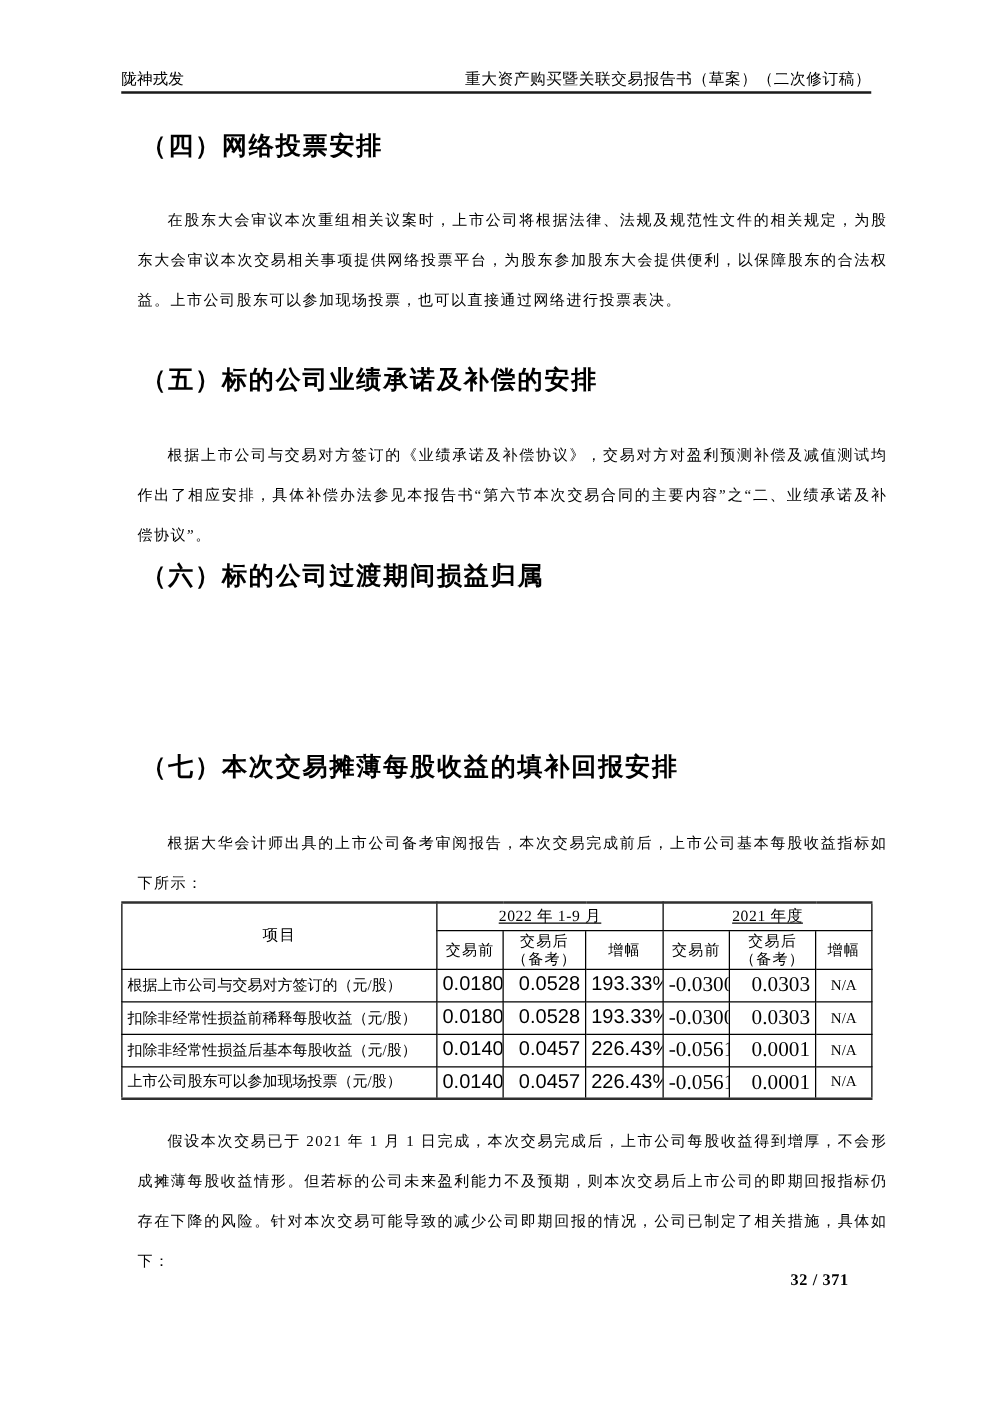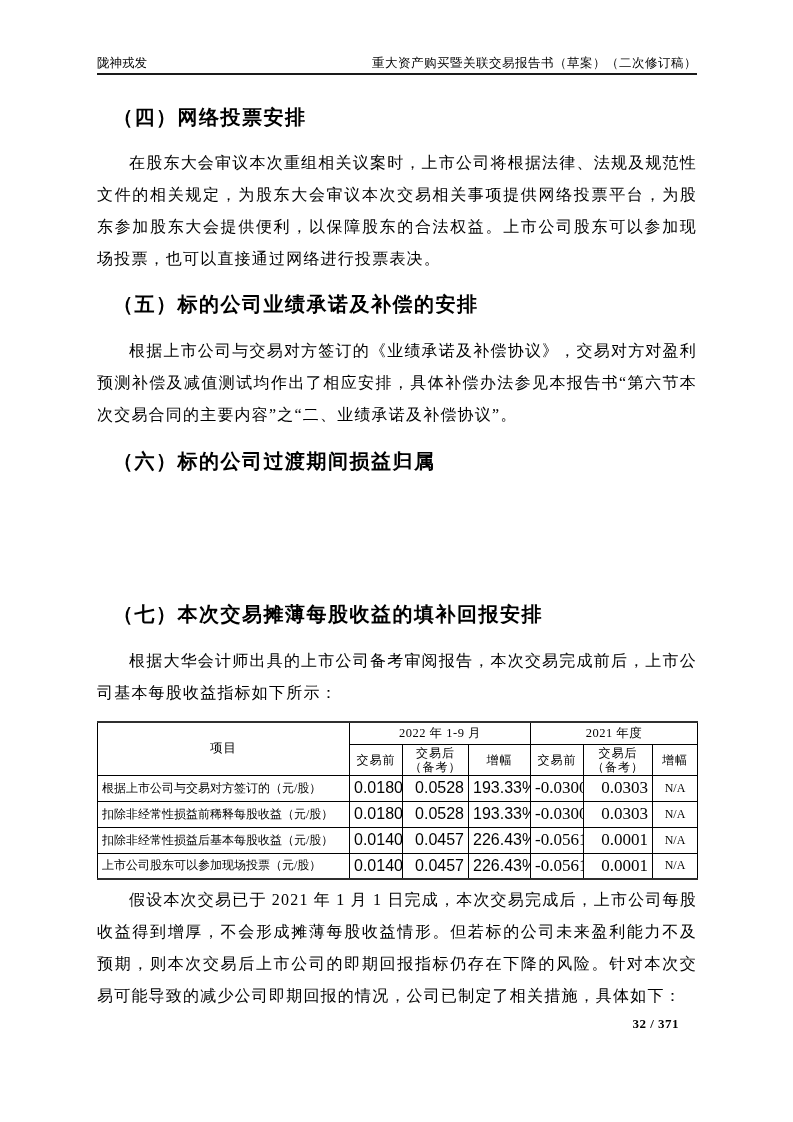--- a/index.html
+++ b/index.html
@@ -26,22 +26,22 @@
     position:absolute;left:97px;width:600px;margin:0;
     font-family:"Liberation Sans", sans-serif;
     font-size:20px;font-weight:bold;
     letter-spacing:1.5px;
     line-height:28px;
     padding-left:16px;
     box-sizing:border-box;
   }
   
   .body-par{
-    position:absolute;left:97px;width:600px;margin:0;
-    font-size:16px;line-height:32px;letter-spacing:1.2px;
+    position:absolute;left:97px;width:600px;margin:13px;
+    font-size:12px;line-height:32px;letter-spacing:1.2px;
     text-align:justify;text-justify:inter-ideograph;
     text-indent:2em;
   }
   
   .eps-table{
     position:absolute;left:97px;top:721px;width:600px;
     border-collapse:collapse;table-layout:fixed;
     font-size:12px;
     border-top:2.5px solid #2f2f2f;
     border-bottom:2.5px solid #2f2f2f;
@@ -60,21 +60,21 @@
   .eps-table col.c5{width:69px;}
   .eps-table col.c6{width:45px;}
   .tr-group{height:22px;}
   .tr-sub{height:31px;}
   .tr-data{height:26px;}
   .th-item{
     font-family:"Liberation Sans", sans-serif;
     font-weight:bold;font-size:12.5px;text-align:center;letter-spacing:1px;
   }
   .th-period{
-    font-weight:bold;font-size:12.5px;text-align:center;letter-spacing:0.5px;
+    font-weight:bold;font-size:12.5px;text-align:center;letter-spacing:0.5px;text-decoration:underline;
   }
   .th-sub{
     font-family:"Liberation Sans", sans-serif;
     font-weight:bold;font-size:12px;text-align:center;letter-spacing:1px;
     line-height:14px;
   }
   .th-sub .l{display:block;line-height:14px;}
   .th-sub .l:empty{display:none;}
   .td-label{text-align:left;padding-left:7px;font-size:12px;}
   .td-2022{

